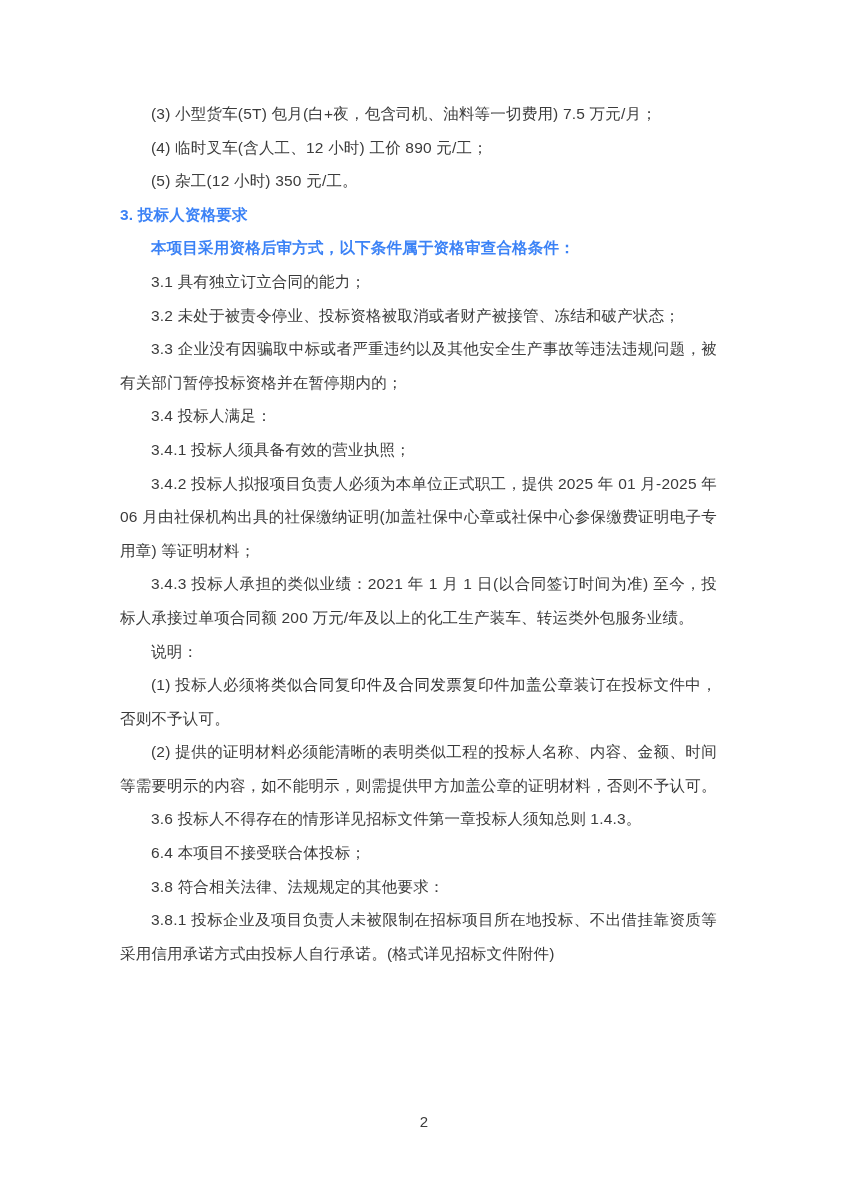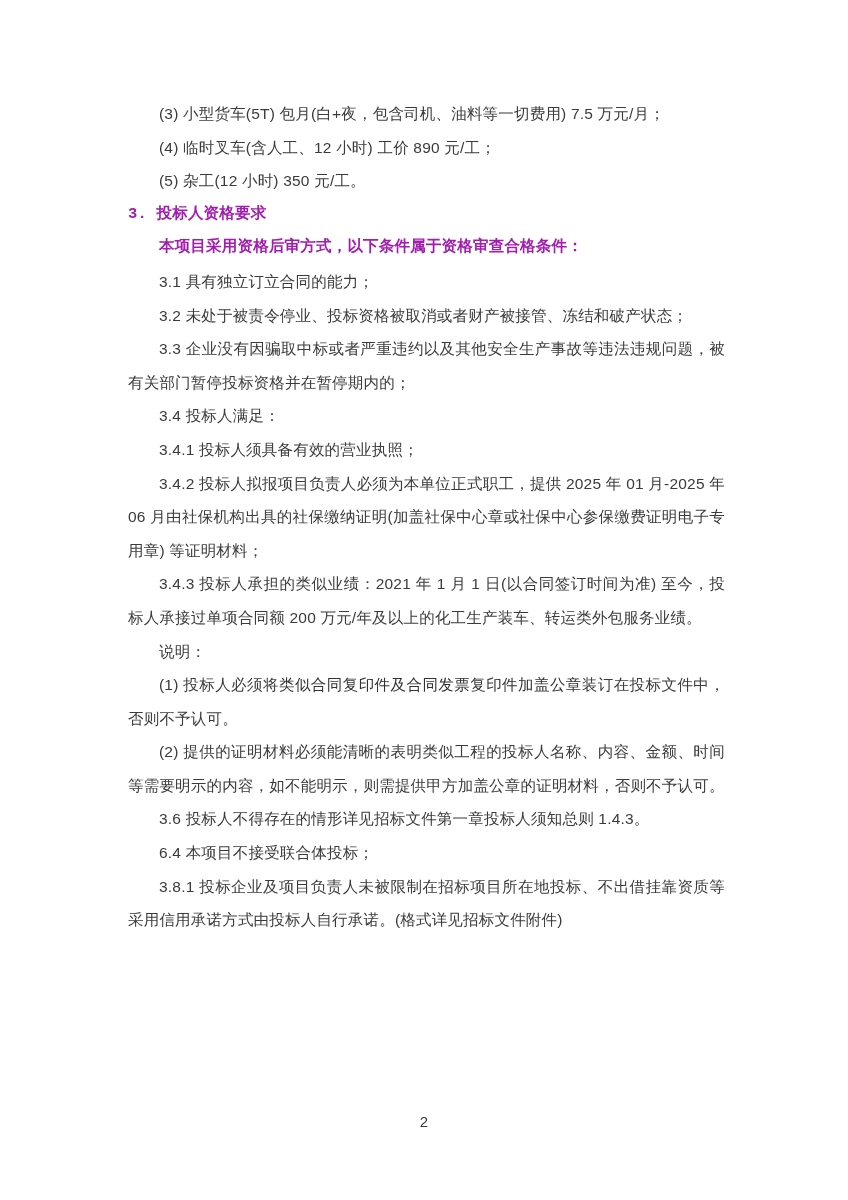--- a/index.html
+++ b/index.html
@@ -7,32 +7,32 @@
     position: relative;
     width: 848px;
     height: 1200px;
     background: #ffffff;
     overflow: hidden;
     font-family: "Liberation Sans", "DejaVu Sans", sans-serif;
     color: #3b3b3b;
   }
   .content {
     position: absolute;
-    left: 128px;
+    left: 120px;
     top: 97px;
     width: 597px;
     font-size: 15.5px;
     line-height: 33.6px;
     text-align: justify;
     text-justify: inter-ideograph;
     letter-spacing: 0.2px;
   }
   .para { margin: 0; padding: 0; }
   .para.indent { text-indent: 31px; }
-  .para.bold { font-weight: 700; color: #a21caf; font-family: Liberation Mono, monospace; }
+  .para.bold { font-weight: 700; color: #3b82f6; }
   .para strong { font-weight: 400; color: #323232; }
   .footer {
     position: absolute;
     left: 0;
     right: 0;
     top: 1112px;
     text-align: center;
     font-size: 15px;
     line-height: 20px;
     color: #3b3b3b;
@@ -53,18 +53,19 @@
       <p class="para indent"><span>3.3 企业没有因骗取中标或者严重违约以及其他安全生产事故等违法违规问题，被有关部门暂停投标资格并在暂停期内的；</span></p>
       <p class="para indent"><span>3.4 投标人满足：</span></p>
       <p class="para indent"><span>3.4.1 投标人须具备有效的营业执照；</span></p>
       <p class="para indent"><span>3.4.2 投标人拟报项目负责人必须为本单位正式职工，提供 2025 年 01 月-2025 年 06 月由社保机构出具的社保缴纳证明(加盖社保中心章或社保中心参保缴费证明电子专用章) 等证明材料；</span></p>
       <p class="para indent"><span>3.4.3 投标人承担的类似业绩：2021 年 1 月 1 日(以合同签订时间为准) 至今，投标人承接过单项合同额 200 万元/年及以上的化工生产装车、转运类外包服务业绩。</span></p>
       <p class="para indent"><span>说明：</span></p>
       <p class="para indent"><span>(1) 投标人必须将</span><strong>类似合同复印件及合同发票复印件加盖公章</strong><span>装订在投标文件中，否则不予认可。</span></p>
       <p class="para indent"><span>(2) 提供的证明材料必须能清晰的表明类似工程的投标人名称、内容、金额、时间等需要明示的内容，如不能明示，则需提供甲方加盖公章的证明材料，否则不予认可。</span></p>
       <p class="para indent"><span>3.6 投标人不得存在的情形详见招标文件第一章投标人须知总则 1.4.3。</span></p>
       <p class="para indent"><span>6.4 本项目不接受联合体投标；</span></p>
+      <p class="para indent"><span>3.8 符合相关法律、法规规定的其他要求：</span></p>
       <p class="para indent"><span>3.8.1 投标企业及项目负责人未被限制在招标项目所在地投标、不出借挂靠资质等采用信用承诺方式由投标人自行承诺。(格式详见招标文件附件)</span></p>
     </div>
   <div class="footer">
     <span>2</span>
   </div>
 </div>
 
 </body></html>

